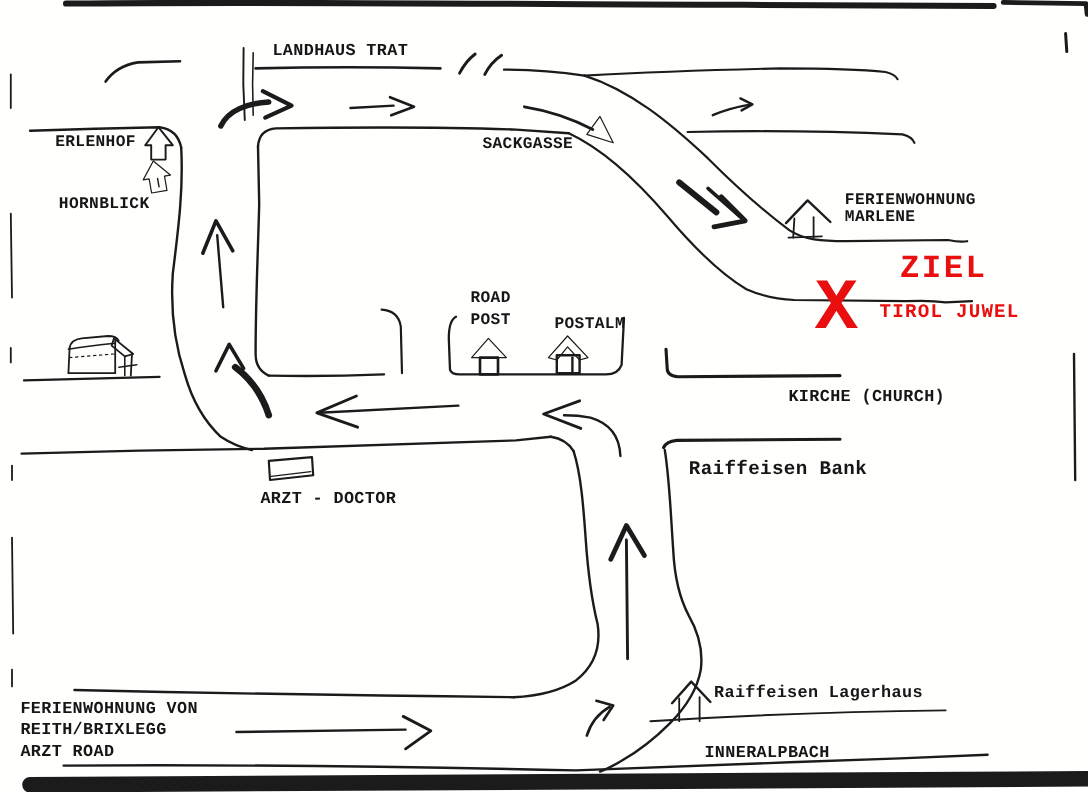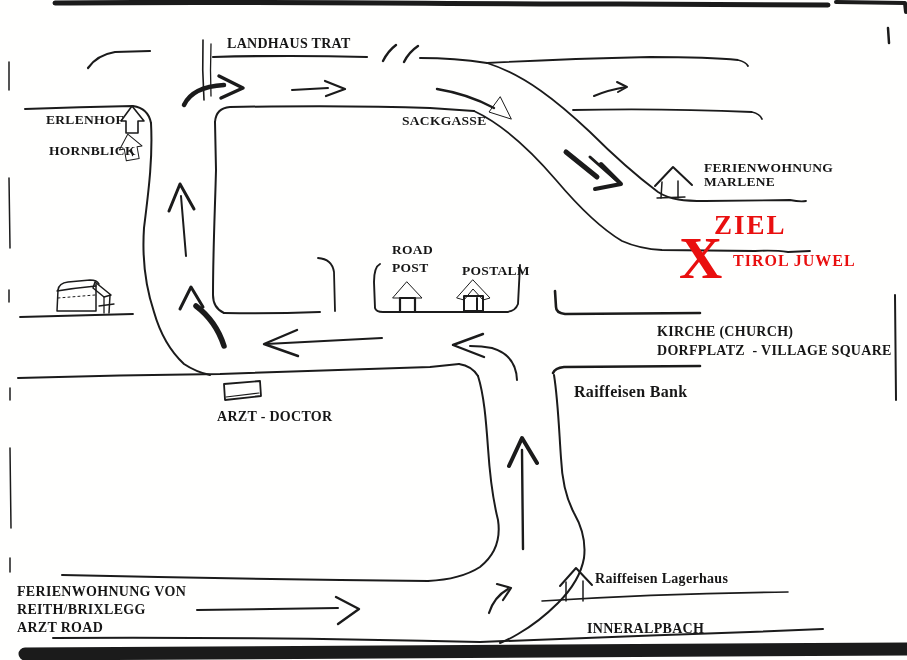--- a/index.html
+++ b/index.html
@@ -1,17 +1,17 @@
 <!DOCTYPE html>
 <html><head>
 <meta charset="utf-8">
 <style>
   html,body{margin:0;padding:0;background:#ffffff;}
   #map{position:relative;width:907px;height:660px;background:#fffffe;overflow:hidden;
-       font-family:Liberation Serif, serif;}
+       font-family:Liberation Mono, monospace;}
   #map svg{position:absolute;left:0;top:0;}
   #map svg path, #map svg polyline, #map svg rect, #map svg polygon{
        stroke:#1b1b1b;fill:none;stroke-linecap:round;stroke-linejoin:round;}
   .lbl{position:absolute;font-weight:bold;font-size:13.5px;color:#161616;
        letter-spacing:.3px;white-space:pre;line-height:1.1;}
   .sm{font-size:13.5px;}
   .md{font-size:14px;}
   .red{color:#e90f0f;}
   .ziel{font-size:27px;letter-spacing:2px;}
   .xmark{font-size:60px;line-height:0.8;letter-spacing:0;}
@@ -131,32 +131,31 @@
         <path d="M104,297 L104,313" stroke-width="1.3"></path>
         <path d="M99,306 L114,304" stroke-width="1.3"></path>
       </g>
       <polygon points="224,384 260,381 261,396 225,400" stroke-width="1.8"></polygon>
       <path d="M226,397 L259,393" stroke-width="1.2"></path>
     </g>
   </svg>
 
   <div class="lbl md" style="left:227px;top:36px">LANDHAUS TRAT</div>
   <div class="lbl sm" style="left:46px;top:113px">ERLENHOF</div>
-  <div class="lbl sm" style="left:49px;top:144px">HORNBLICK</div>
+  <div class="lbl sm" style="left:49px;top:164px">HORNBLICK</div>
   <div class="lbl sm" style="left:402px;top:114px">SACKGASSE</div>
   <div class="lbl sm" style="left:704px;top:161px">FERIENWOHNUNG</div>
   <div class="lbl sm" style="left:704px;top:175px">MARLENE</div>
-  <div class="lbl red ziel" style="left:714px;top:211px">ZIEL</div>
+  <div class="lbl red ziel" style="left:750px;top:211px">ZIEL</div>
   <div class="lbl red xmark" style="left:679px;top:234px">X</div>
   <div class="lbl red tirol" style="left:733px;top:252px">TIROL JUWEL</div>
   <div class="lbl sm" style="left:392px;top:243px">ROAD</div>
   <div class="lbl sm" style="left:392px;top:261px">POST</div>
   <div class="lbl sm" style="left:462px;top:264px">POSTALM</div>
   <div class="lbl md" style="left:657px;top:324px">KIRCHE (CHURCH)</div>
-  <div class="lbl md" style="left:657px;top:343px">DORFPLATZ  - VILLAGE SQUARE</div>
   <div class="lbl" style="left:574px;top:383px;font-size:16px">Raiffeisen Bank</div>
   <div class="lbl md" style="left:217px;top:409px">ARZT - DOCTOR</div>
   <div class="lbl md" style="left:17px;top:584px">FERIENWOHNUNG VON</div>
   <div class="lbl md" style="left:17px;top:602px">REITH/BRIXLEGG</div>
   <div class="lbl md" style="left:17px;top:620px">ARZT ROAD</div>
   <div class="lbl md" style="left:595px;top:571px">Raiffeisen Lagerhaus</div>
   <div class="lbl md" style="left:587px;top:621px">INNERALPBACH</div>
 
 </div>
 

